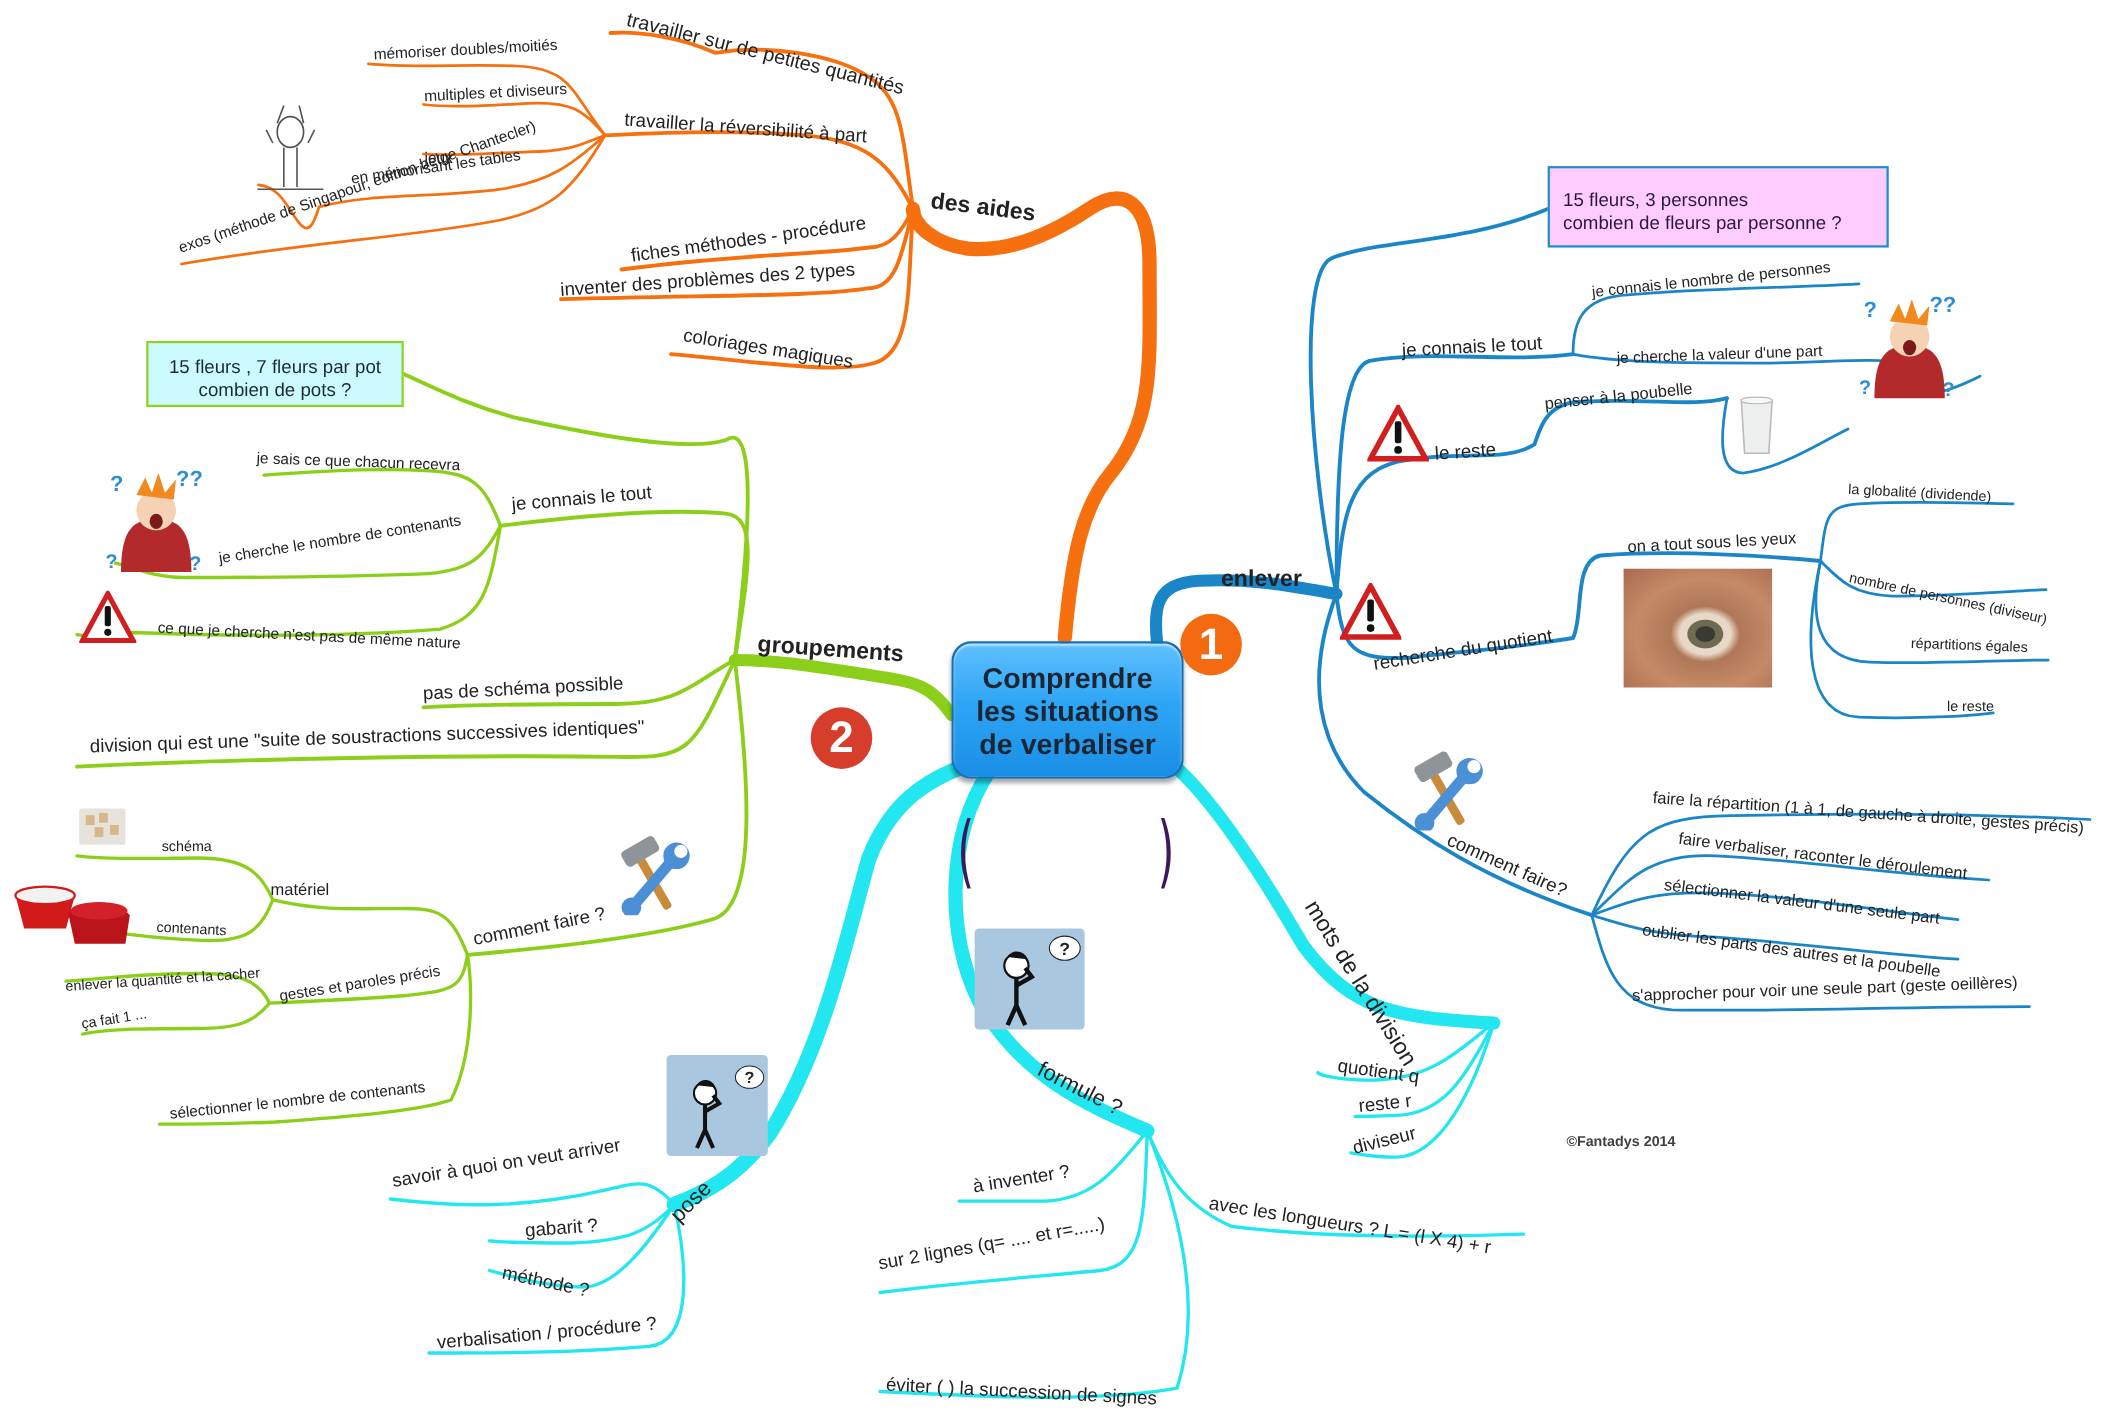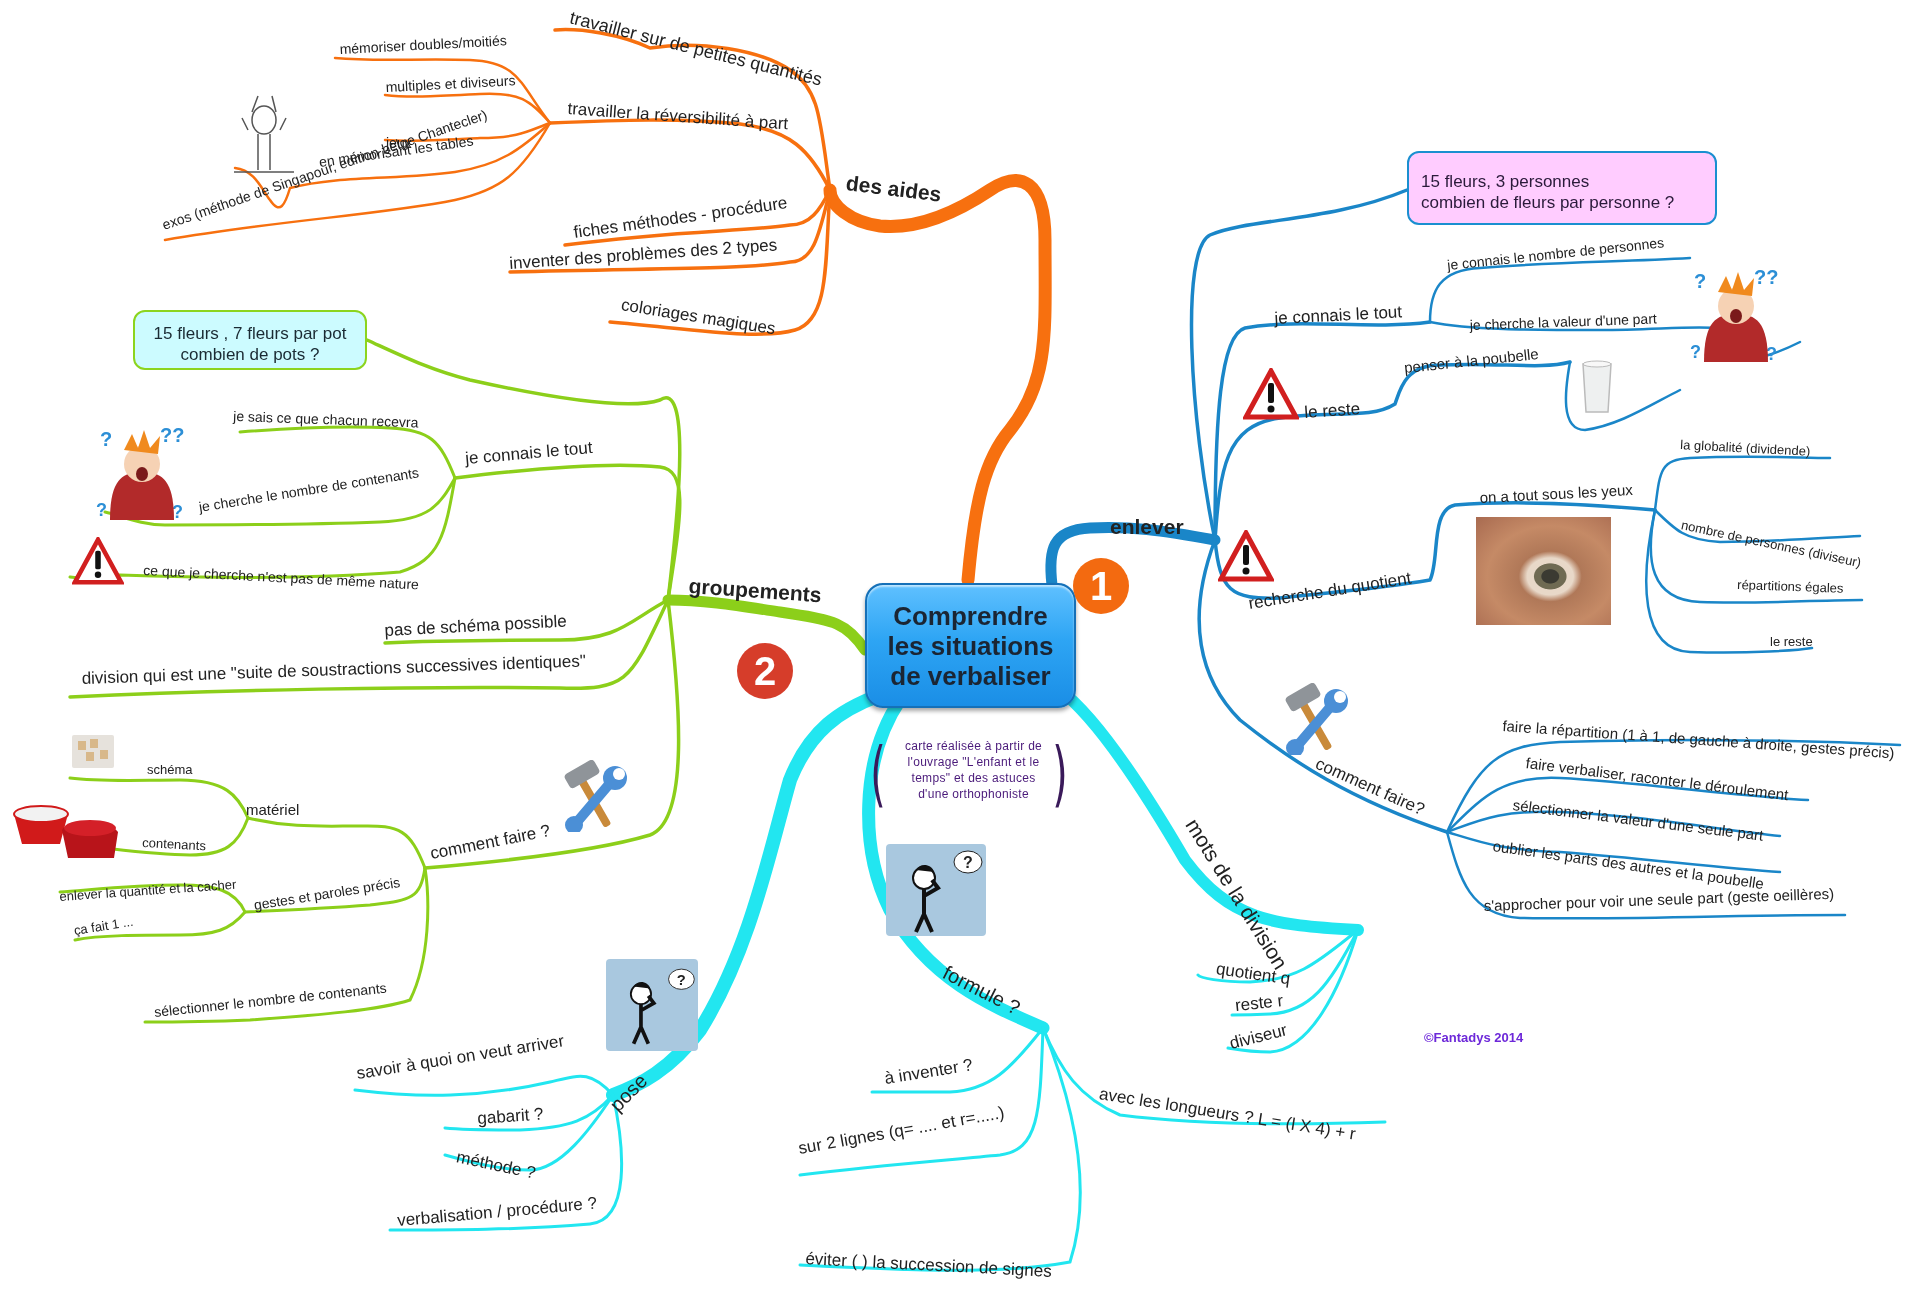--- a/index.html
+++ b/index.html
@@ -10,30 +10,30 @@
   .f13 { font-size:13px; } .f14 { font-size:14px; } .f15 { font-size:15px; } .f17 { font-size:17px; } .f18 { font-size:18px; }
   .main-branch { font-weight:bold; font-size:21px; }
   .central {
     position:absolute; left:865px; top:583px; width:207px; height:121px;
     border-radius:18px; border:2px solid #1570b8;
     background:linear-gradient(#5fc0ff 0%, #2ea5f4 45%, #1a8ee6 100%);
     box-shadow:0 3px 4px rgba(0,0,0,.35), inset 0 2px 2px rgba(255,255,255,.6);
     display:flex; align-items:center; justify-content:center; text-align:center;
     font-weight:bold; font-size:26px; line-height:30px; color:#1b2533;
   }
-  .qbox { position:absolute; border-radius:12px; font-size:17px; line-height:21px; }
+  .qbox { position:absolute; border-radius:0; font-size:17px; line-height:21px; }
   .qbox-pink { left:1407px; top:151px; width:310px; height:74px; background:#ffccff; border:2.5px solid #1a8fd0; padding:18px 0 0 12px; box-sizing:border-box; color:#2a1a3a; }
   .qbox-cyan { left:133px; top:310px; width:234px; height:60px; background:#ccfbff; border:2.5px solid #8cd41e; text-align:center; padding:11px 4px 0 4px; box-sizing:border-box; color:#1a2a33; }
   .badge { position:absolute; width:56px; height:56px; border-radius:50%; color:#fff; font-weight:bold; font-size:40px; display:flex; align-items:center; justify-content:center; }
   .badge-1 { left:1073px; top:558px; background:#f36a10; }
   .badge-2 { left:737px; top:643px; background:#d63d2a; }
   .note { position:absolute; left:870px; top:730px; width:205px; height:86px; }
   .note .paren { position:absolute; top:0; font-size:72px; line-height:86px; color:#3a1a5a; font-family:"DejaVu Sans", sans-serif; transform:scaleX(.55); }
   .note .text { position:absolute; left:26px; top:8px; width:155px; text-align:center; font-size:12px; line-height:16px; color:#4a1a7a; letter-spacing:.3px; }
-  .copyright { position:absolute; left:1424px; top:1030px; font-size:13px; font-weight:bold; color:#6d28d9; }
+  .copyright { position:absolute; left:1424px; top:1030px; font-size:13px; font-weight:bold; color:#404040; }
   .pic { position:absolute; }
   .eye { left:1476px; top:517px; width:135px; height:108px;
          background:radial-gradient(ellipse at 55% 55%, #3b3a32 0 8%, #6f6a52 9% 15%, #e8d8c8 16% 22%, #b07858 30%, #c58a66 60%, #a86a50 100%); }
   .thinker { width:100px; height:92px; background:#a9c8df; border-radius:4px; }
   .thinker-1 { left:886px; top:844px; }
   .thinker-2 { left:606px; top:959px; width:92px; height:92px; }
   .cups { left:10px; top:800px; width:116px; height:62px; }
   .units { left:72px; top:735px; width:42px; height:33px; background:#e6e2dc; border-radius:2px; }
   .glass { left:1580px; top:360px; width:34px; height:55px; }
 </style>
@@ -120,21 +120,20 @@
 
 <div class="central">
   <span style="display:block;width:175px;">Comprendre les situations de verbaliser</span>
 </div>
 
 <div class="badge badge-1">1</div>
 <div class="badge badge-2">2</div>
 
 <div class="note">
   <span class="paren" style="left:-6px">(</span>
-  <span class="text">carte réalisée à partir de l'ouvrage "L'enfant et le temps" et des astuces d'une orthophoniste</span>
   <span class="paren" style="left:176px">)</span>
 </div>
 
 <div class="copyright">©Fantadys 2014</div>
 
 <div class="qbox qbox-pink"><span style="white-space:pre-line;font-weight:500">15 fleurs, 3 personnes
 combien de fleurs par personne ?</span></div>
 <div class="qbox qbox-cyan"><span style="white-space:pre-line">15 fleurs , 7 fleurs par pot
 combien de pots ?</span></div>
 

